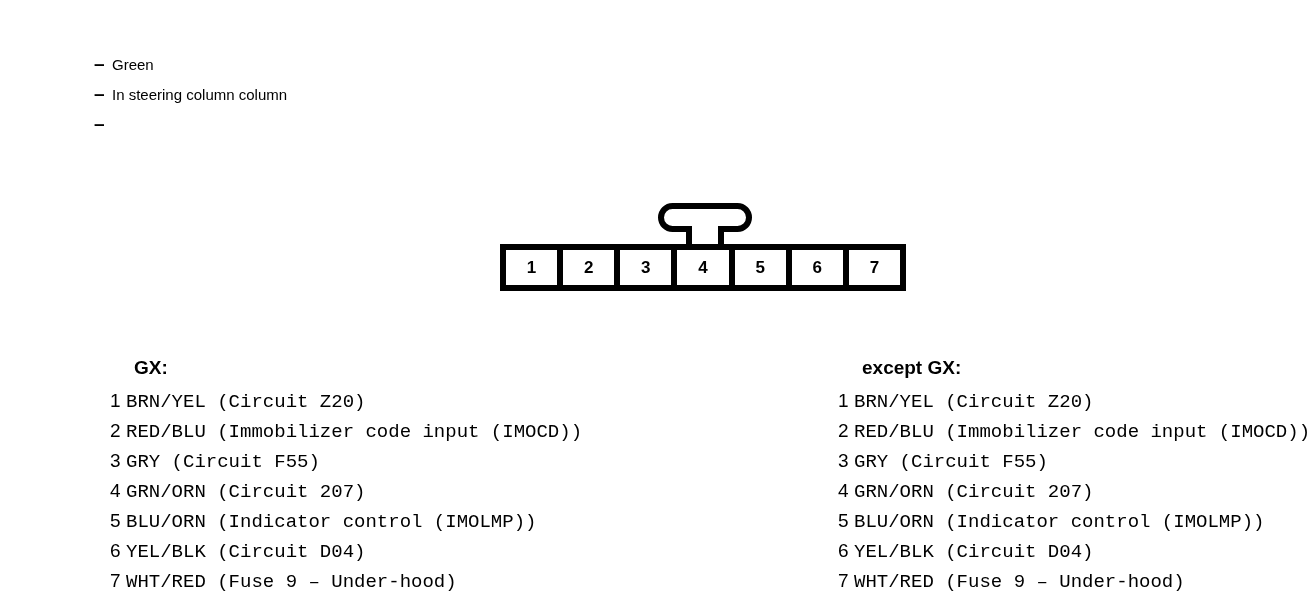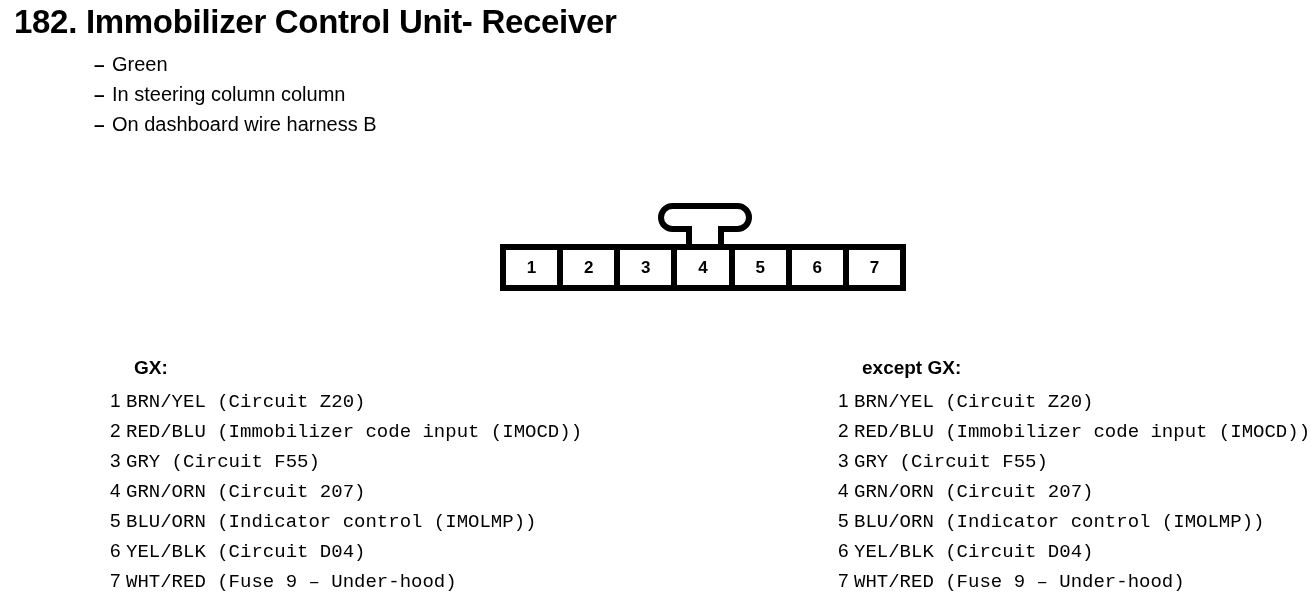--- a/index.html
+++ b/index.html
@@ -45,21 +45,21 @@
     height: 30px;
     font-size: 19px;
     white-space: nowrap;
   }
   .bullet-dash {
     width: 18px;
     font-weight: bold;
     font-size: 19px;
   }
   .bullet-text {
-    font-size: 20px;
+    font-size: 15px;
   }
 
   
   .connector-wrap {
     position: absolute;
     left: 500px;
     top: 203px;
     width: 406px;
     height: 88px;
   }
@@ -143,34 +143,32 @@
     font-size: 19px;
     padding-left: 0px;
     font-family: Liberation Mono, monospace;
   }
 </style>
 </head>
 <body>
 
 <div id="page">
 
-  <div class="page-title">182. Immobilizer Control Unit- Receiver</div>
 
   <div class="bullets">
     <div class="bullet-row">
       <span class="bullet-dash">–</span>
       <span class="bullet-text">Green</span>
     </div>
     <div class="bullet-row">
       <span class="bullet-dash">–</span>
       <span class="bullet-text">In steering column column</span>
     </div>
     <div class="bullet-row">
       <span class="bullet-dash">–</span>
-      <span class="bullet-text">On dashboard wire harness B</span>
     </div>
   </div>
 
   <div class="connector-wrap">
     <div class="latch-cap"></div>
     <div class="latch-neck"></div>
     <div class="connector-body">
       <div class="pin-cell">1</div>
       <div class="pin-cell">2</div>
       <div class="pin-cell">3</div>

